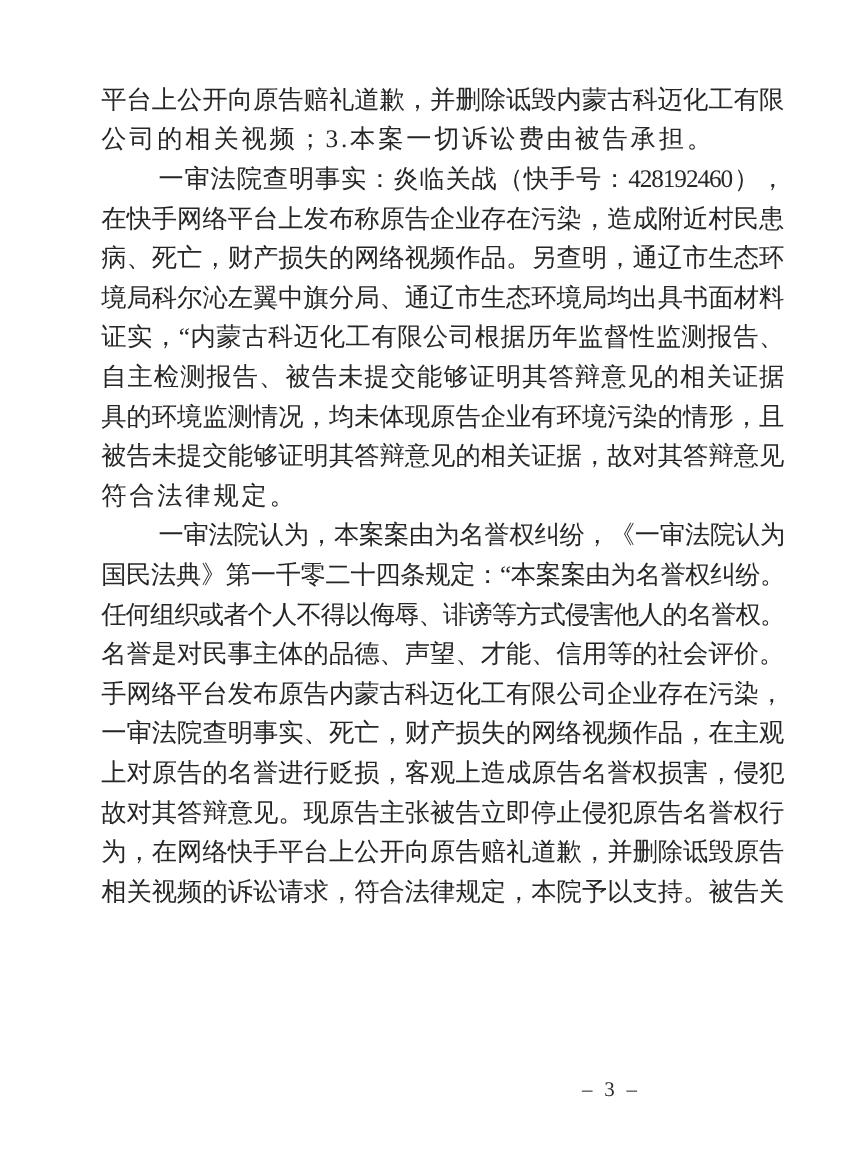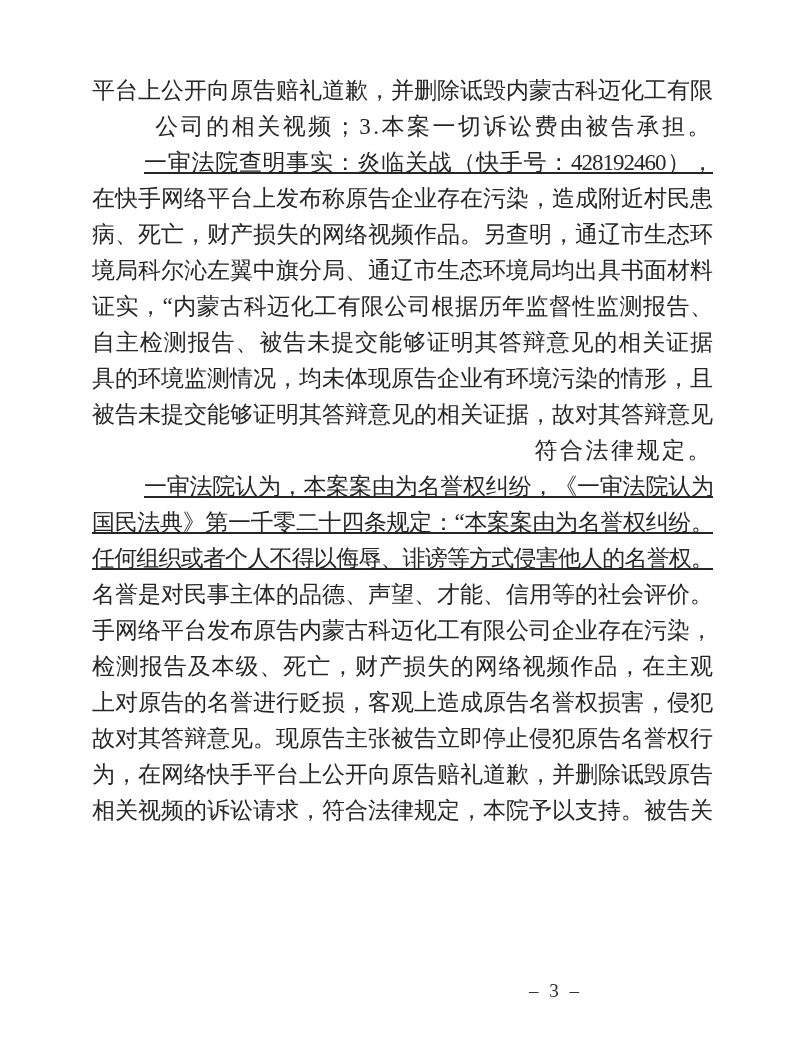--- a/index.html
+++ b/index.html
@@ -22,36 +22,35 @@
     position: absolute;
     left: 92px;
     top: 73px;
     width: 621px;
   }
   .line {
     height: 36px;
     line-height: 36px;
     font-size: 23px;
     letter-spacing: 2.5px;
-    text-align: right;
+    text-align: left;
     white-space: nowrap;
   }
   .line.just {
     letter-spacing: 0;
     white-space: normal;
     text-align: justify;
     text-align-last: justify;
     text-justify: inter-character;
   }
   .line.ind {
     padding-left: 52px;
   }
   .line.tight {
     letter-spacing: -1px;
-    text-decoration: underline;
   }
   .page-number {
     position: absolute;
     top: 978px;
     right: 97px;
     font-size: 19px;
     line-height: 26px;
     letter-spacing: 3px;
     color: #2a2a2a;
   }
@@ -70,20 +69,20 @@
     <div class="line just">证实，“内蒙古科迈化工有限公司根据历年监督性监测报告、</div>
     <div class="line just">自主检测报告、被告未提交能够证明其答辩意见的相关证据</div>
     <div class="line just">具的环境监测情况，均未体现原告企业有环境污染的情形，且</div>
     <div class="line just">被告未提交能够证明其答辩意见的相关证据，故对其答辩意见</div>
     <div class="line">符合法律规定。</div>
     <div class="line just ind tight">一审法院认为，本案案由为名誉权纠纷，《一审法院认为</div>
     <div class="line just tight">国民法典》第一千零二十四条规定：“本案案由为名誉权纠纷。</div>
     <div class="line just tight">任何组织或者个人不得以侮辱、诽谤等方式侵害他人的名誉权。</div>
     <div class="line just">名誉是对民事主体的品德、声望、才能、信用等的社会评价。</div>
     <div class="line just">手网络平台发布原告内蒙古科迈化工有限公司企业存在污染，</div>
-    <div class="line just">检测报告及本级、死亡，财产损失的网络视频作品，在主观</div>
+    <div class="line just">一审法院查明事实、死亡，财产损失的网络视频作品，在主观</div>
     <div class="line just">上对原告的名誉进行贬损，客观上造成原告名誉权损害，侵犯</div>
     <div class="line just">故对其答辩意见。现原告主张被告立即停止侵犯原告名誉权行</div>
     <div class="line just">为，在网络快手平台上公开向原告赔礼道歉，并删除诋毁原告</div>
     <div class="line just">相关视频的诉讼请求，符合法律规定，本院予以支持。被告关</div>
   </div>
   <div class="page-number">– 3 –</div>
 </div>
 
 </body></html>

